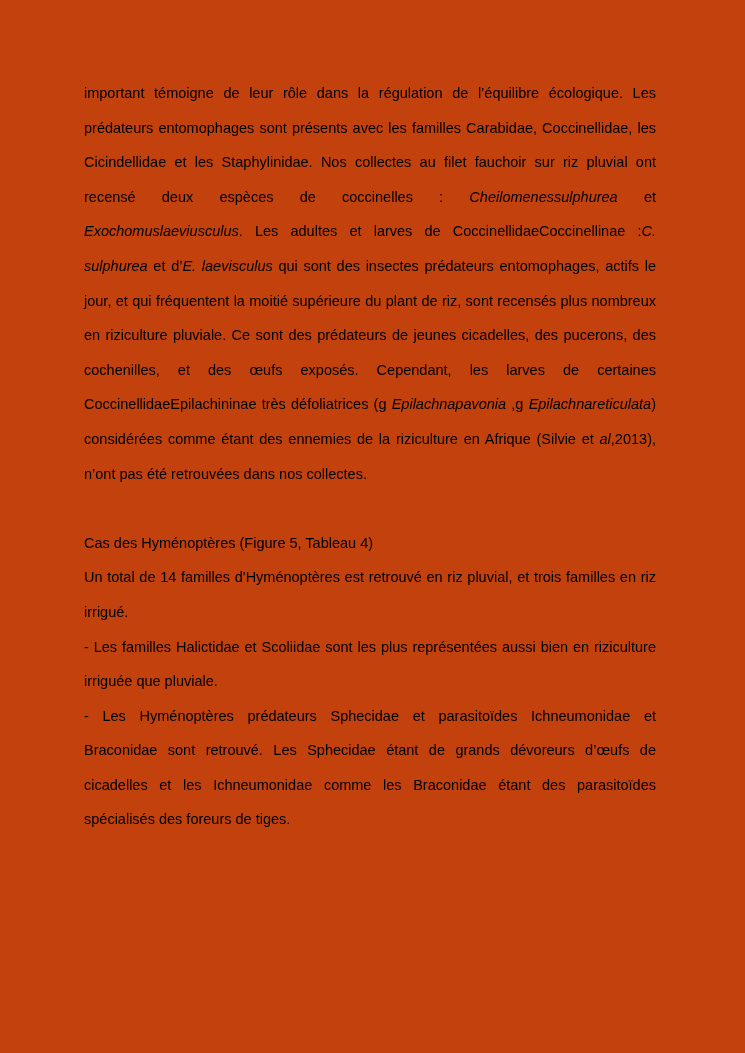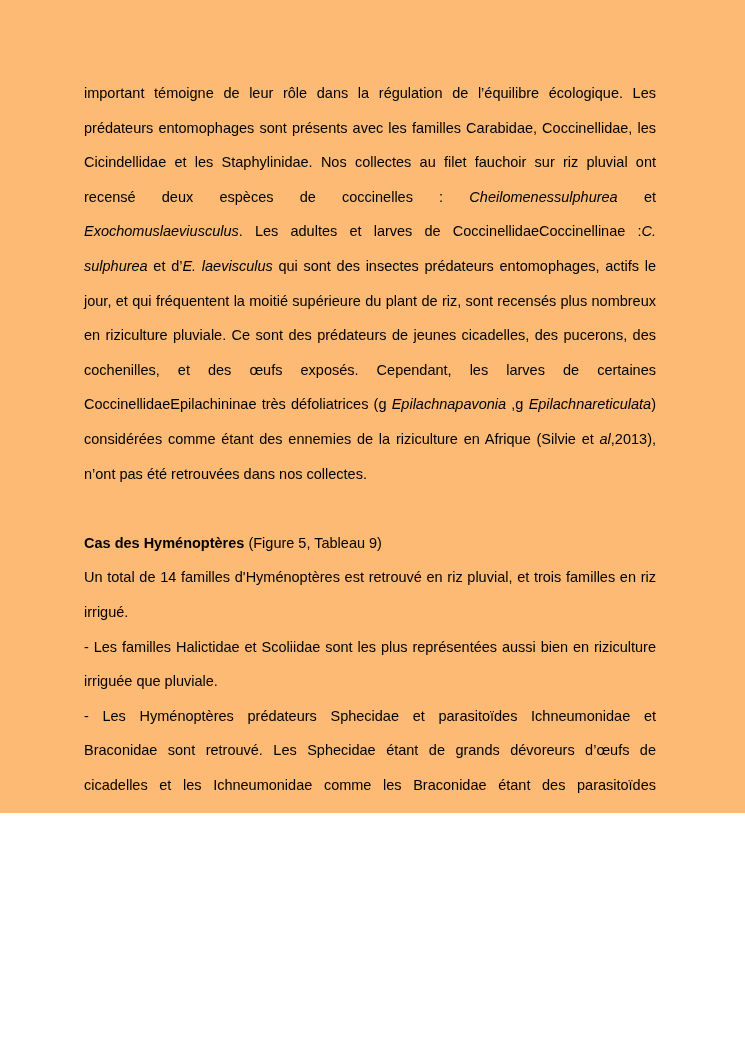--- a/index.html
+++ b/index.html
@@ -3,22 +3,22 @@
 <meta charset="utf-8">
 <style>
   html, body {
     margin: 0;
     padding: 0;
     background: #ffffff;
   }
   .page {
     position: relative;
     width: 745px;
-    height: 813px;
-    background: #fdba74;
+    height: 1053px;
+    background: #c2410c;
     color: #000000;
     font-family: "Liberation Sans", sans-serif;
     overflow: hidden;
   }
   .content {
     position: absolute;
     left: 84px;
     top: 76px;
     width: 572px;
     font-size: 14.5px;
@@ -26,26 +26,26 @@
     text-align: justify;
   }
   p.para {
     margin: 0;
     padding: 0;
   }
   p.para.heading {
     margin-top: 34.6px;
   }
   .italic { font-style: italic; }
-  .bold   { font-weight: bold; }
+  .bold   { font-weight: normal; }
 </style>
 </head>
 <body>
 
 <div class="page">
   <div class="content">
       <p class="para body"><span>important témoigne de leur rôle dans la régulation de l’équilibre écologique. Les prédateurs entomophages sont présents avec les familles Carabidae, Coccinellidae, les Cicindellidae et les Staphylinidae. Nos collectes au filet fauchoir sur riz pluvial ont recensé deux espèces de coccinelles : </span><span class="italic">Cheilomenessulphurea</span><span> et </span><span class="italic">Exochomuslaeviusculus</span><span>. Les adultes et larves de CoccinellidaeCoccinellinae :</span><span class="italic">C. sulphurea</span><span> et d’</span><span class="italic">E. laevisculus</span><span> qui sont des insectes prédateurs entomophages, actifs le jour, et qui fréquentent la moitié supérieure du plant de riz, sont recensés plus nombreux en riziculture pluviale. Ce sont des prédateurs de jeunes cicadelles, des pucerons, des cochenilles, et des œufs exposés. Cependant, les larves de certaines CoccinellidaeEpilachininae très défoliatrices (g </span><span class="italic">Epilachnapavonia</span><span> ,g </span><span class="italic">Epilachnareticulata</span><span>) considérées comme étant des ennemies de la riziculture en Afrique (Silvie et </span><span class="italic">al</span><span>,2013), n’ont pas été retrouvées dans nos collectes.</span></p>
-      <p class="para heading"><span class="bold">Cas des Hyménoptères</span><span> (Figure 5, Tableau 9)</span></p>
+      <p class="para heading"><span class="bold">Cas des Hyménoptères</span><span> (Figure 5, Tableau 4)</span></p>
       <p class="para body"><span>Un total de 14 familles d'Hyménoptères est retrouvé en riz pluvial, et trois familles en riz irrigué.</span></p>
       <p class="para body"><span>- Les familles Halictidae et Scoliidae sont les plus représentées aussi bien en riziculture irriguée que pluviale.</span></p>
       <p class="para body"><span>- Les Hyménoptères prédateurs Sphecidae et parasitoïdes Ichneumonidae et Braconidae sont retrouvé. Les Sphecidae étant de grands dévoreurs d’œufs de cicadelles et les Ichneumonidae comme les Braconidae étant des parasitoïdes spécialisés des foreurs de tiges.</span></p>
     </div>
 </div>
 
 </body></html>

